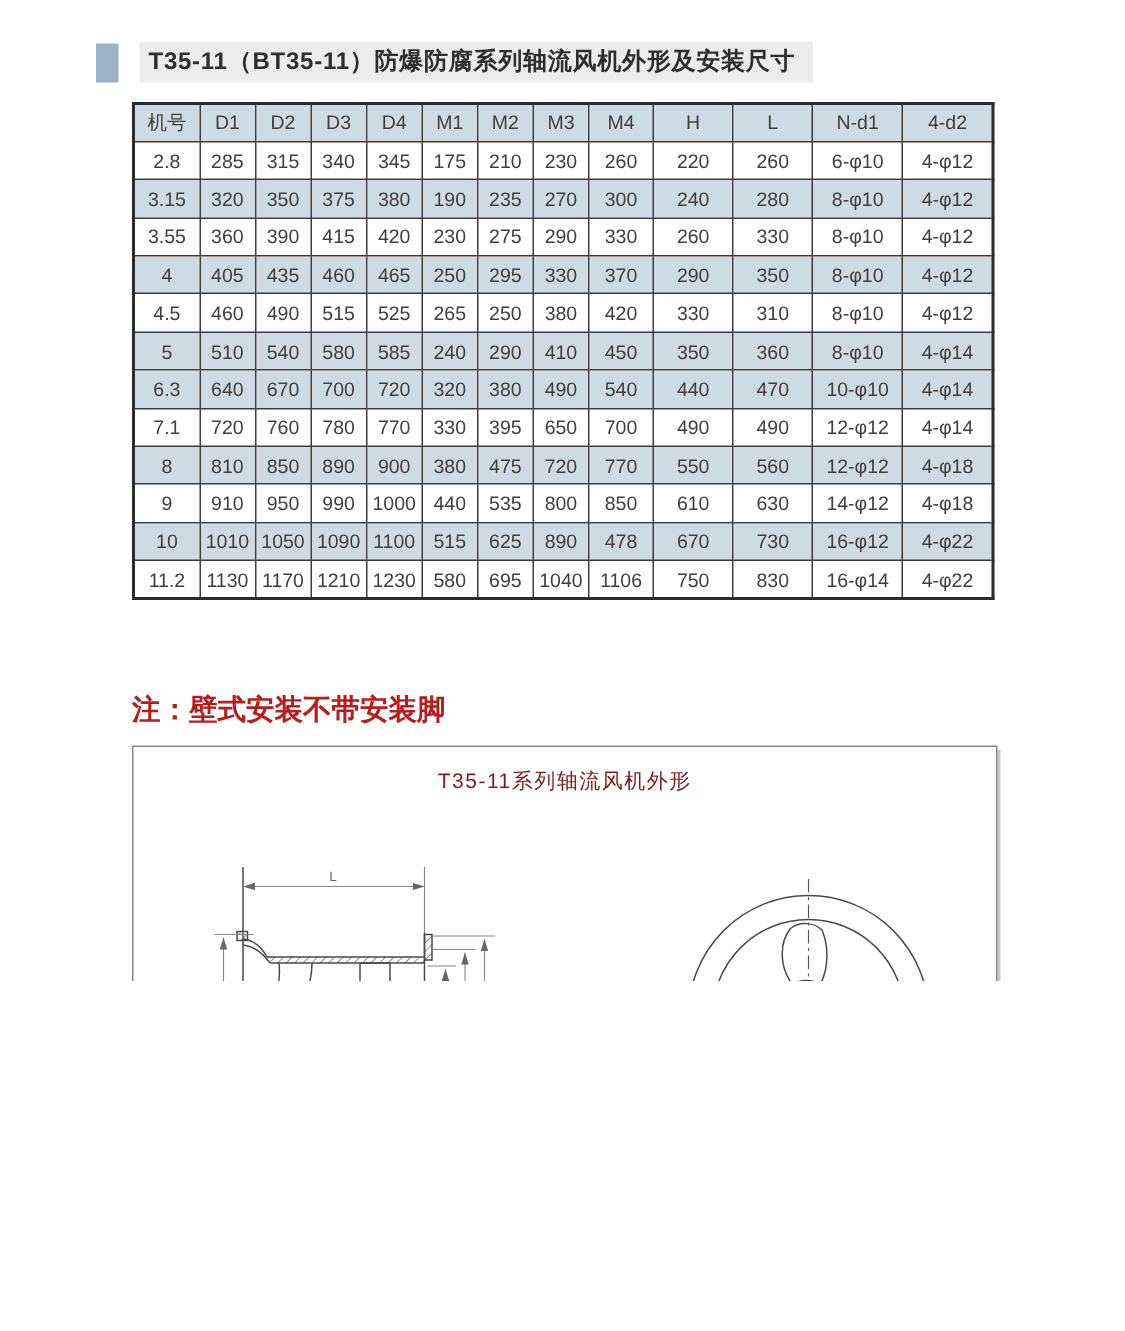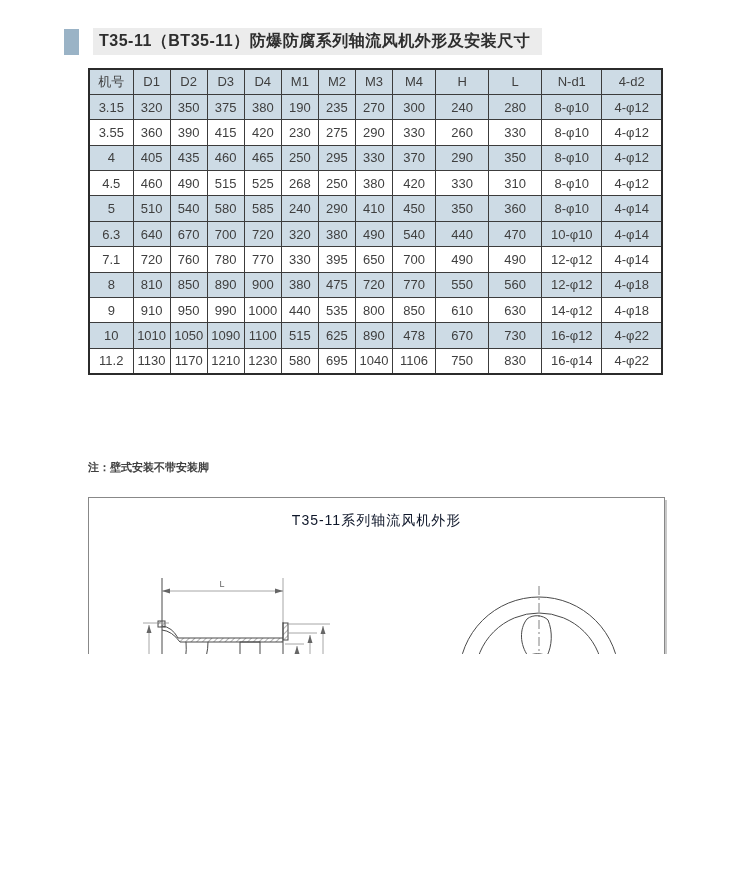--- a/index.html
+++ b/index.html
@@ -19,26 +19,26 @@
               border-collapse:collapse; table-layout:fixed;
               border:2px solid #2b2b2b;padding-left:36px; }
   table.spec th, table.spec td{
       border:1px solid #3c3c3c; text-align:center; vertical-align:middle;
       font-size:13px; color:#3f3f3f; height:25.4px; padding:0 1px;
       font-weight:normal; overflow:hidden; white-space:nowrap; }
   table.spec thead th{ background:var(--shade); }
   table.spec tr.shade td{ background:var(--shade); }
 
   
-  .note{ position:absolute; left:88px; top:460px; font-size:11px; font-weight:bold; color:#404040; }
+  .note{ position:absolute; left:88px; top:460px; font-size:19px; font-weight:bold; color:#b91c1c; }
 
   
   .diagram{ position:absolute; left:88px; top:497px; width:577px; height:348px;
             border:1px solid #888; background:#fff; box-shadow:2px 3px 0 #c8c8c8; }
-  .diagram-title{ text-align:center; margin-top:14px; font-size:14px; color:#0f172a; letter-spacing:1px; }
+  .diagram-title{ text-align:center; margin-top:14px; font-size:14px; color:#7f1d1d; letter-spacing:1px; }
   .diagram svg{ position:absolute; left:0; top:36px; display:block; }
   svg text{ font-family:"Liberation Sans","DejaVu Sans",sans-serif; fill:#666; }
 </style>
 </head>
 <body>
 
 <div class="page">
 
   <div class="header">
     <span class="marker"></span>
@@ -72,20 +72,35 @@
           <th>M2</th>
           <th>M3</th>
           <th>M4</th>
           <th>H</th>
           <th>L</th>
           <th>N-d1</th>
           <th>4-d2</th>
         </tr>
     </thead>
     <tbody>
+        <tr>
+          <td>2.8</td>
+          <td>285</td>
+          <td>315</td>
+          <td>340</td>
+          <td>345</td>
+          <td>175</td>
+          <td>210</td>
+          <td>230</td>
+          <td>260</td>
+          <td>220</td>
+          <td>260</td>
+          <td>6-φ10</td>
+          <td>4-φ12</td>
+        </tr>
         <tr class="shade">
           <td>3.15</td>
           <td>320</td>
           <td>350</td>
           <td>375</td>
           <td>380</td>
           <td>190</td>
           <td>235</td>
           <td>270</td>
           <td>300</td>
@@ -123,21 +138,21 @@
           <td>350</td>
           <td>8-φ10</td>
           <td>4-φ12</td>
         </tr>
         <tr>
           <td>4.5</td>
           <td>460</td>
           <td>490</td>
           <td>515</td>
           <td>525</td>
-          <td>268</td>
+          <td>265</td>
           <td>250</td>
           <td>380</td>
           <td>420</td>
           <td>330</td>
           <td>310</td>
           <td>8-φ10</td>
           <td>4-φ12</td>
         </tr>
         <tr class="shade">
           <td>5</td>

